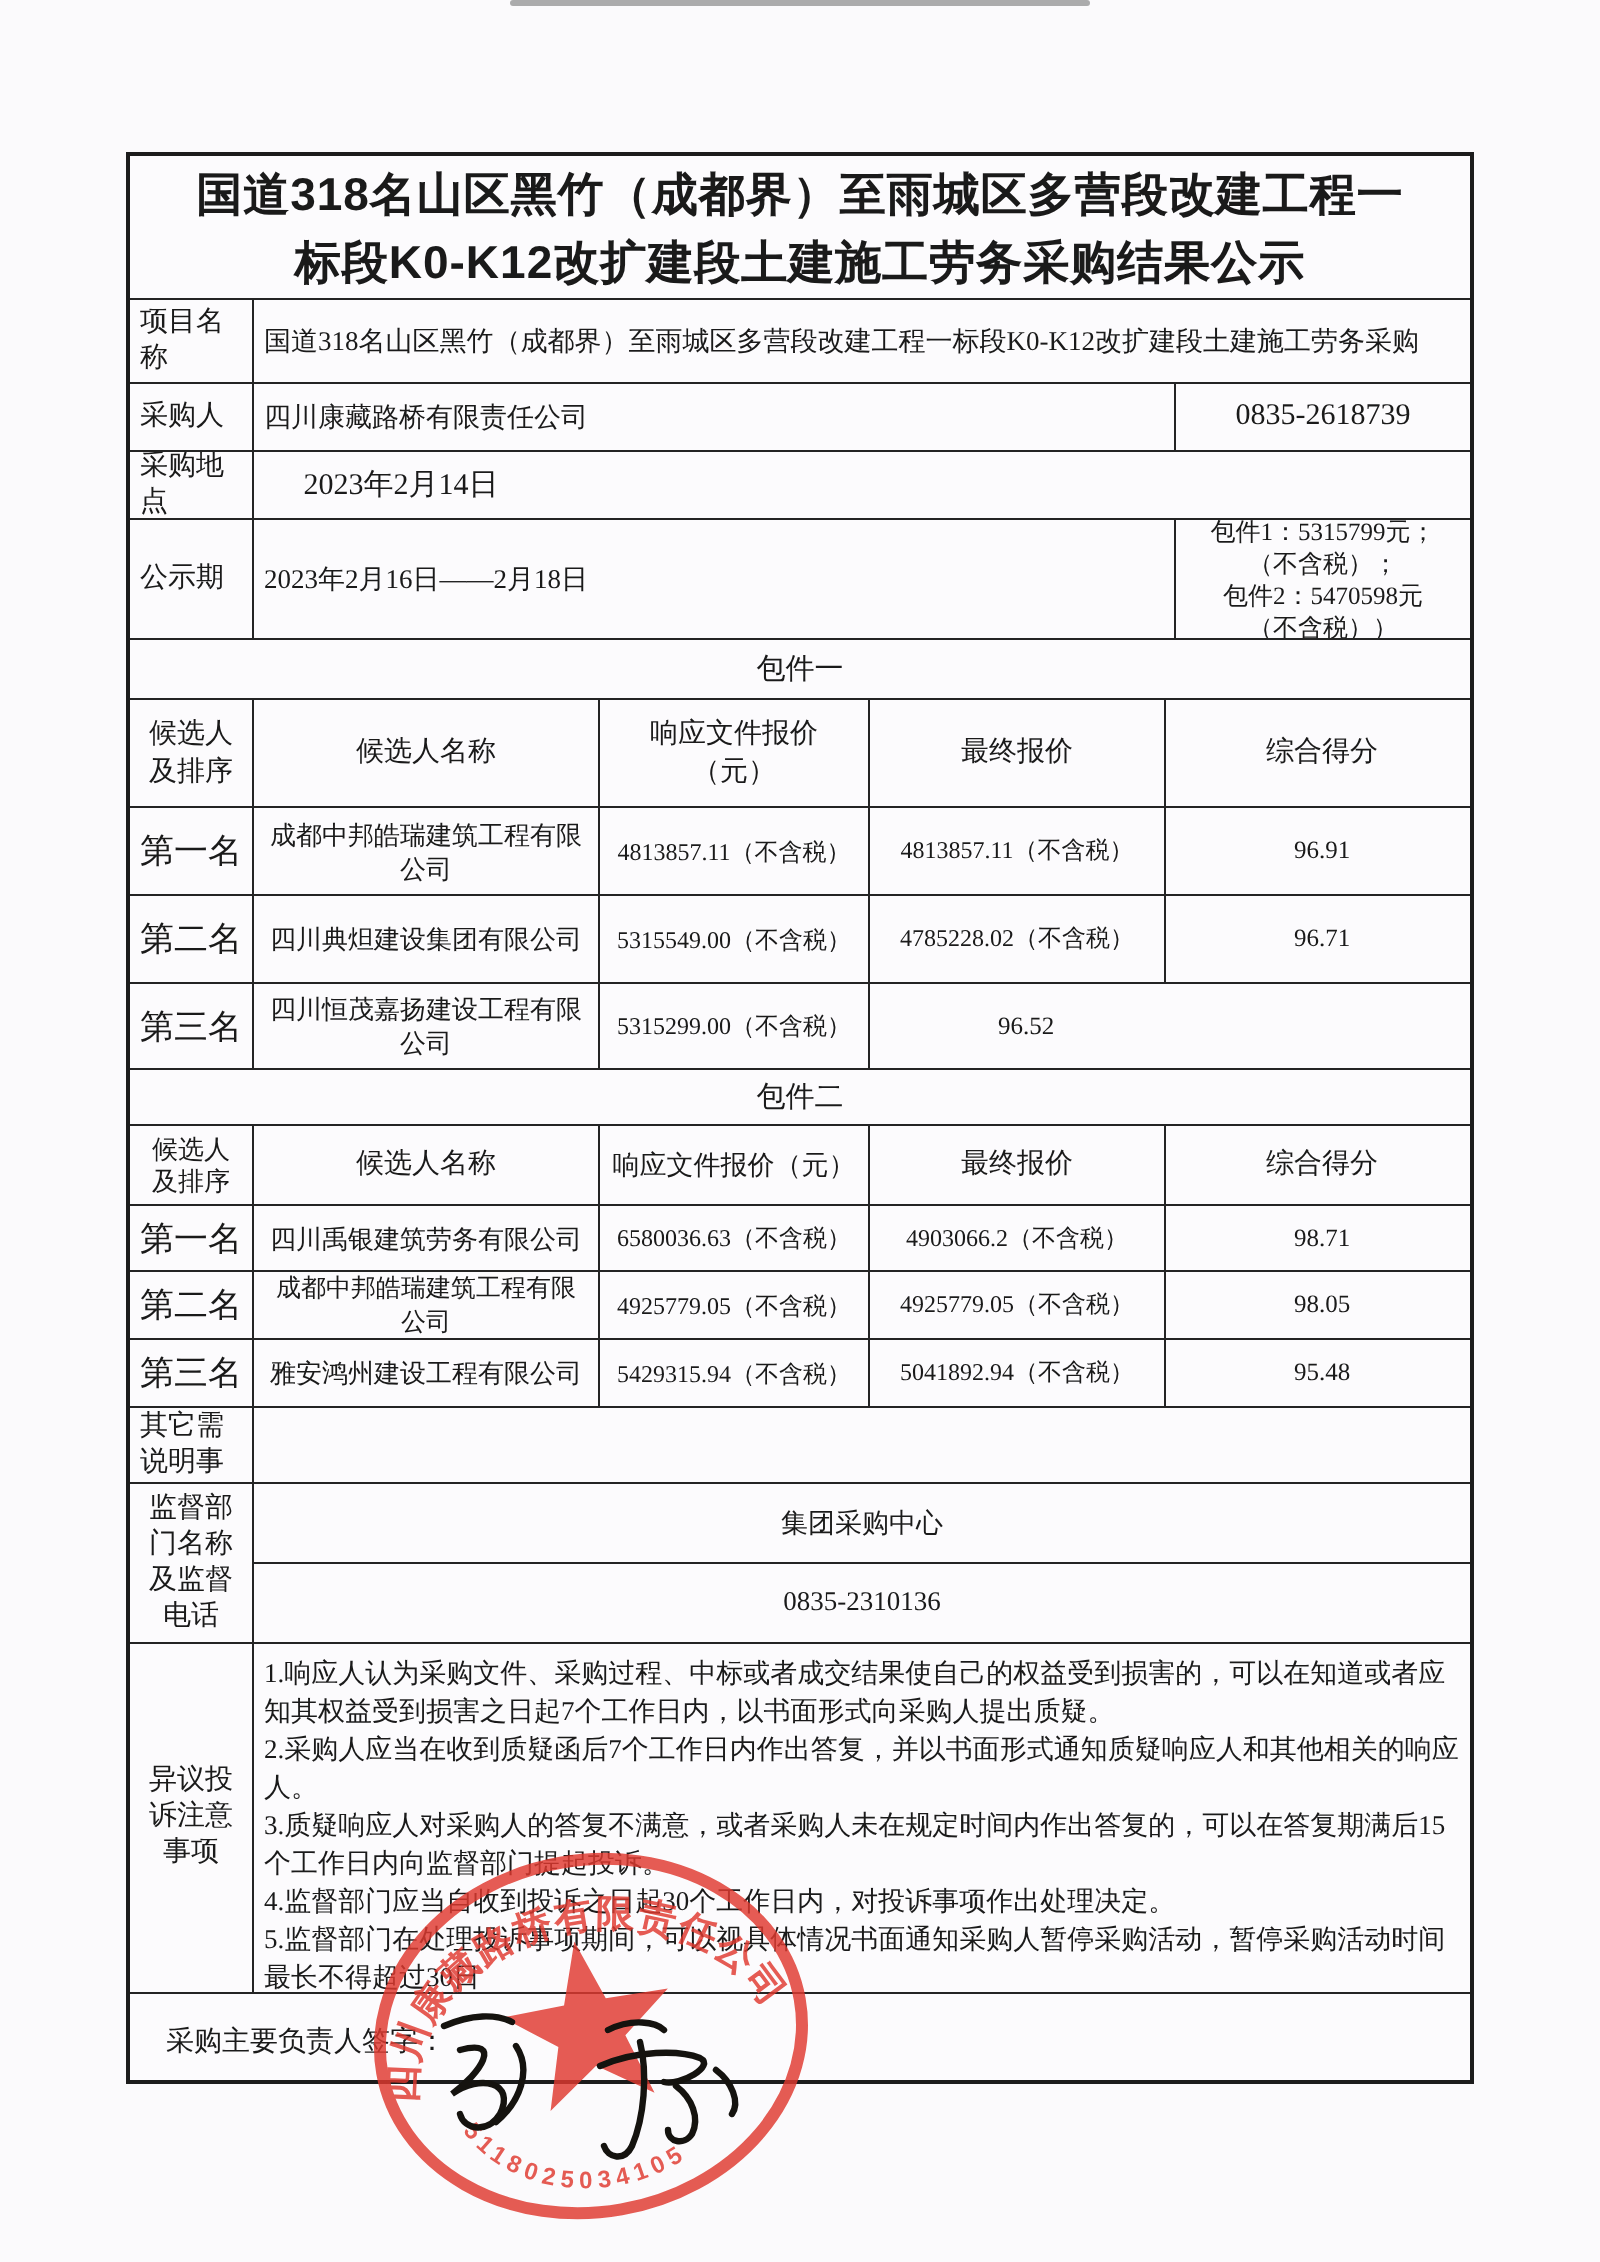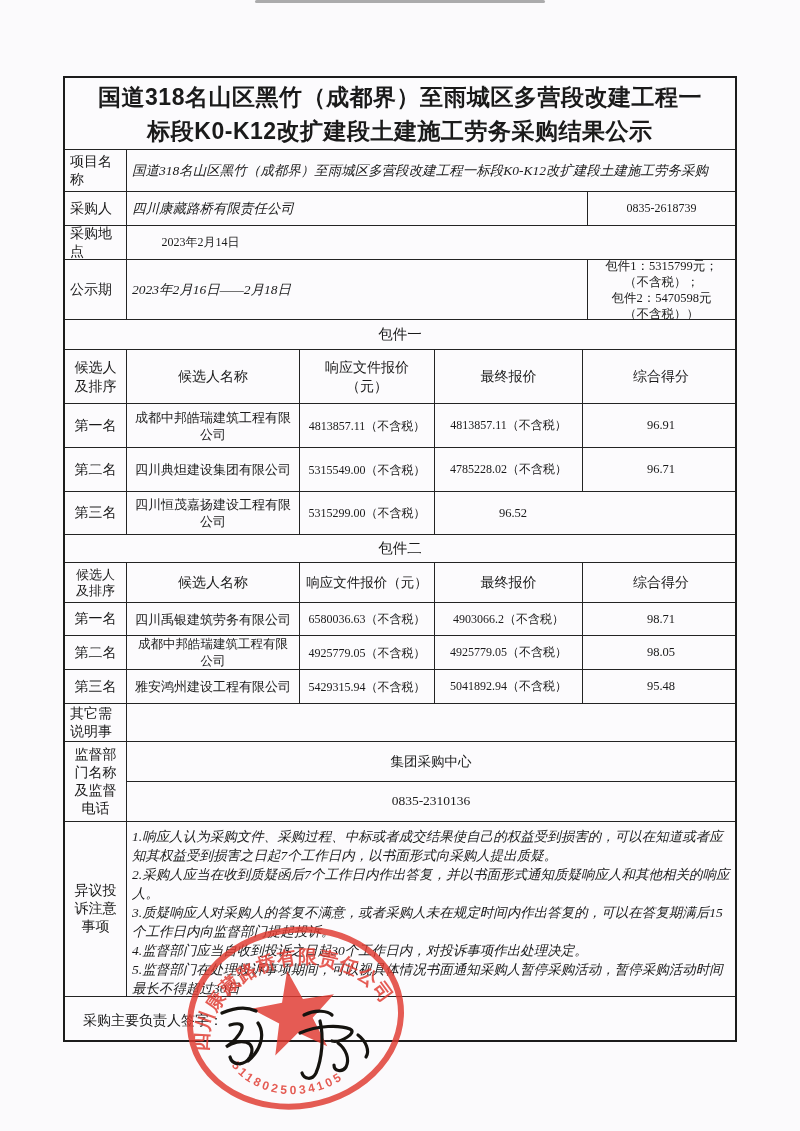--- a/index.html
+++ b/index.html
@@ -21,25 +21,25 @@
   .cell:last-child{border-right:none;}
   .label-cell{width:62px;flex:0 0 62px;font-size:14px;line-height:18px;align-items:center;}
   .center{justify-content:center;text-align:center;}
   .title-row{height:72px;align-items:center;justify-content:center;}
   .title-text{
     font-family:"Liberation Sans", sans-serif;font-weight:700;
     font-size:23px;line-height:34px;text-align:center;letter-spacing:.5px;
     width:100%;padding:0 29px;
   }
   .info-content{font-size:13.5px;line-height:19px;}
-  .info-right{width:147px;flex:0 0 147px;font-size:12px;justify-content:center;text-align:center;}
-  .wide-content{flex:1 1 auto;font-style:italic;}
+  .info-right{width:147px;flex:0 0 147px;font-size:15px;justify-content:center;text-align:center;}
+  .wide-content{flex:1 1 auto;}
   .pre{white-space:pre-line;}
   .banner{justify-content:center;align-items:center;font-size:14.5px;}
-  .c-rank{width:62px;flex:0 0 62px;font-size:14px;justify-content:center;text-align:center;}
+  .c-rank{width:62px;flex:0 0 62px;font-size:17px;justify-content:center;text-align:center;}
   .c-name{width:173px;flex:0 0 173px;font-size:13px;justify-content:center;text-align:center;line-height:17px;}
   .c-bid{width:135px;flex:0 0 135px;font-size:12px;justify-content:center;text-align:center;line-height:16px;}
   .c-final{width:148px;flex:0 0 148px;font-size:12px;justify-content:center;text-align:center;}
   .c-score{width:156px;flex:0 0 156px;font-size:12.5px;justify-content:center;text-align:center;}
   .hdr{font-size:14px;line-height:19px;}
   .sup-right{display:flex;flex-direction:column;flex:1 1 auto;}
   .sup-sub{box-sizing:border-box;display:flex;align-items:center;justify-content:center;font-size:13.5px;}
   .sup-sub.first{height:40px;border-bottom:1.5px solid #242424;}
   .sup-sub.second{height:38.5px;}
   .objection-content{font-size:13.5px;line-height:19px;align-items:flex-start;padding-top:5px;display:block;}

